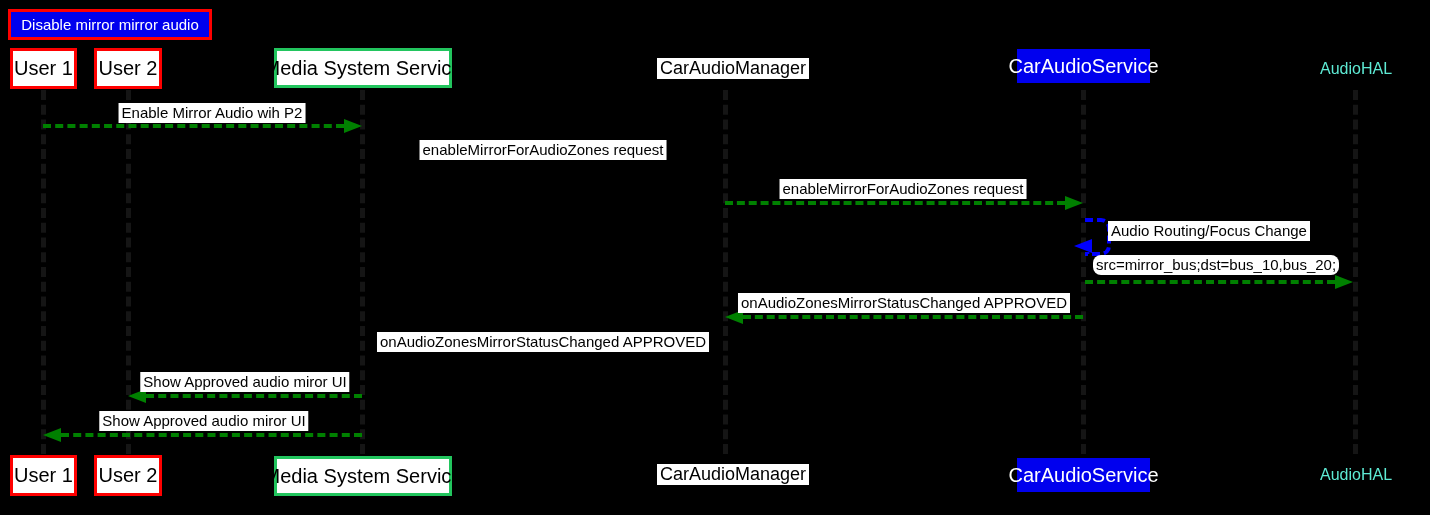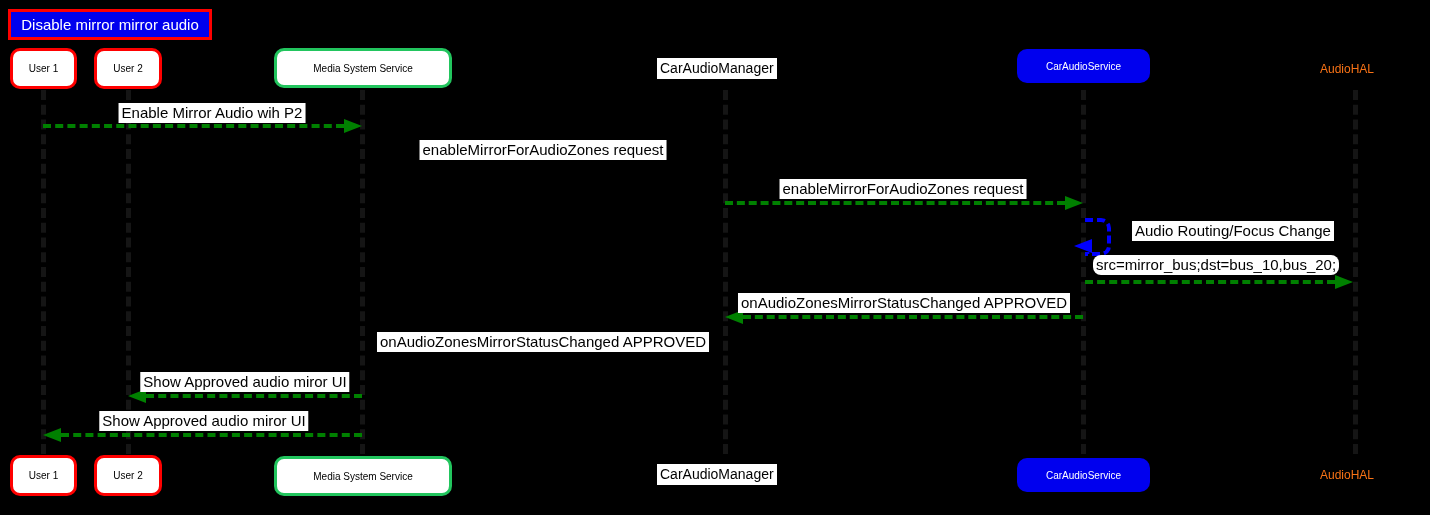--- a/index.html
+++ b/index.html
@@ -3,30 +3,30 @@
 <meta charset="utf-8">
 <style>
   html,body{margin:0;padding:0;background:#000;}
   .canvas{
     position:relative;width:1430px;height:515px;background:#000000;
     font-family:"Liberation Sans", sans-serif;overflow:hidden;
   }
   .lifeline{position:absolute;width:0;top:90px;height:364px;border-left:5px dashed #151515;}
   .pbox{
     position:absolute;box-sizing:border-box;background:#ffffff;color:#000000;
-    display:flex;align-items:center;justify-content:center;font-size:10px;white-space:nowrap;border-radius:10px;
+    display:flex;align-items:center;justify-content:center;font-size:20px;white-space:nowrap;
   }
   .red-border{border:3px solid #ff0000;}
   .green-border{border:3px solid #22c55e;}
   .blue-fill{background:#0000ee;color:#ffffff;border:none;}
   .strip{
-    position:absolute;background:#ffffff;color:#000000;font-size:14px;
+    position:absolute;background:#ffffff;color:#000000;font-size:18px;
     line-height:21px;padding:0 3px;white-space:nowrap;
   }
-  .plain-name{position:absolute;color:#f97316;font-size:12px;line-height:20px;white-space:nowrap;}
+  .plain-name{position:absolute;color:#5eead4;font-size:16px;line-height:20px;white-space:nowrap;}
   .title-box{
     position:absolute;left:8px;top:9px;width:204px;height:31px;box-sizing:border-box;
     background:#0000ee;border:3px solid #ff0000;color:#ffffff;
     display:flex;align-items:center;justify-content:center;font-size:15px;white-space:nowrap;
   }
   .mlabel{
     position:absolute;background:#ffffff;color:#000000;font-size:15px;
     line-height:20px;padding:0 3px;white-space:nowrap;z-index:3;
   }
   .centered{transform:translateX(-50%);}
@@ -67,21 +67,21 @@
   <div class="head-r" style="left:344px;top:119px;"></div>
 
   <div class="mlabel centered" style="left:543px;top:140px;">enableMirrorForAudioZones request</div>
 
   <div class="mlabel centered" style="left:903px;top:179px;">enableMirrorForAudioZones request</div>
   <div class="dash" style="left:725px;top:201px;width:340px;"></div>
   <div class="head-r" style="left:1065px;top:196px;"></div>
 
   <div class="self-loop"></div>
   <div class="head-l blue-head" style="left:1074px;top:239px;"></div>
-  <div class="mlabel" style="left:1132px;top:221px;">Audio Routing/Focus Change</div>
+  <div class="mlabel" style="left:1108px;top:221px;">Audio Routing/Focus Change</div>
 
   <div class="mlabel" style="left:1093px;top:255px;border-radius:8px;">src=mirror_bus;dst=bus_10,bus_20;</div>
   <div class="dash" style="left:1085px;top:280px;width:250px;"></div>
   <div class="head-r" style="left:1335px;top:275px;"></div>
 
   <div class="mlabel centered" style="left:904px;top:293px;">onAudioZonesMirrorStatusChanged APPROVED</div>
   <div class="dash" style="left:743px;top:315px;width:340px;"></div>
   <div class="head-l" style="left:725px;top:310px;"></div>
 
   <div class="mlabel centered" style="left:543px;top:332px;">onAudioZonesMirrorStatusChanged APPROVED</div>

